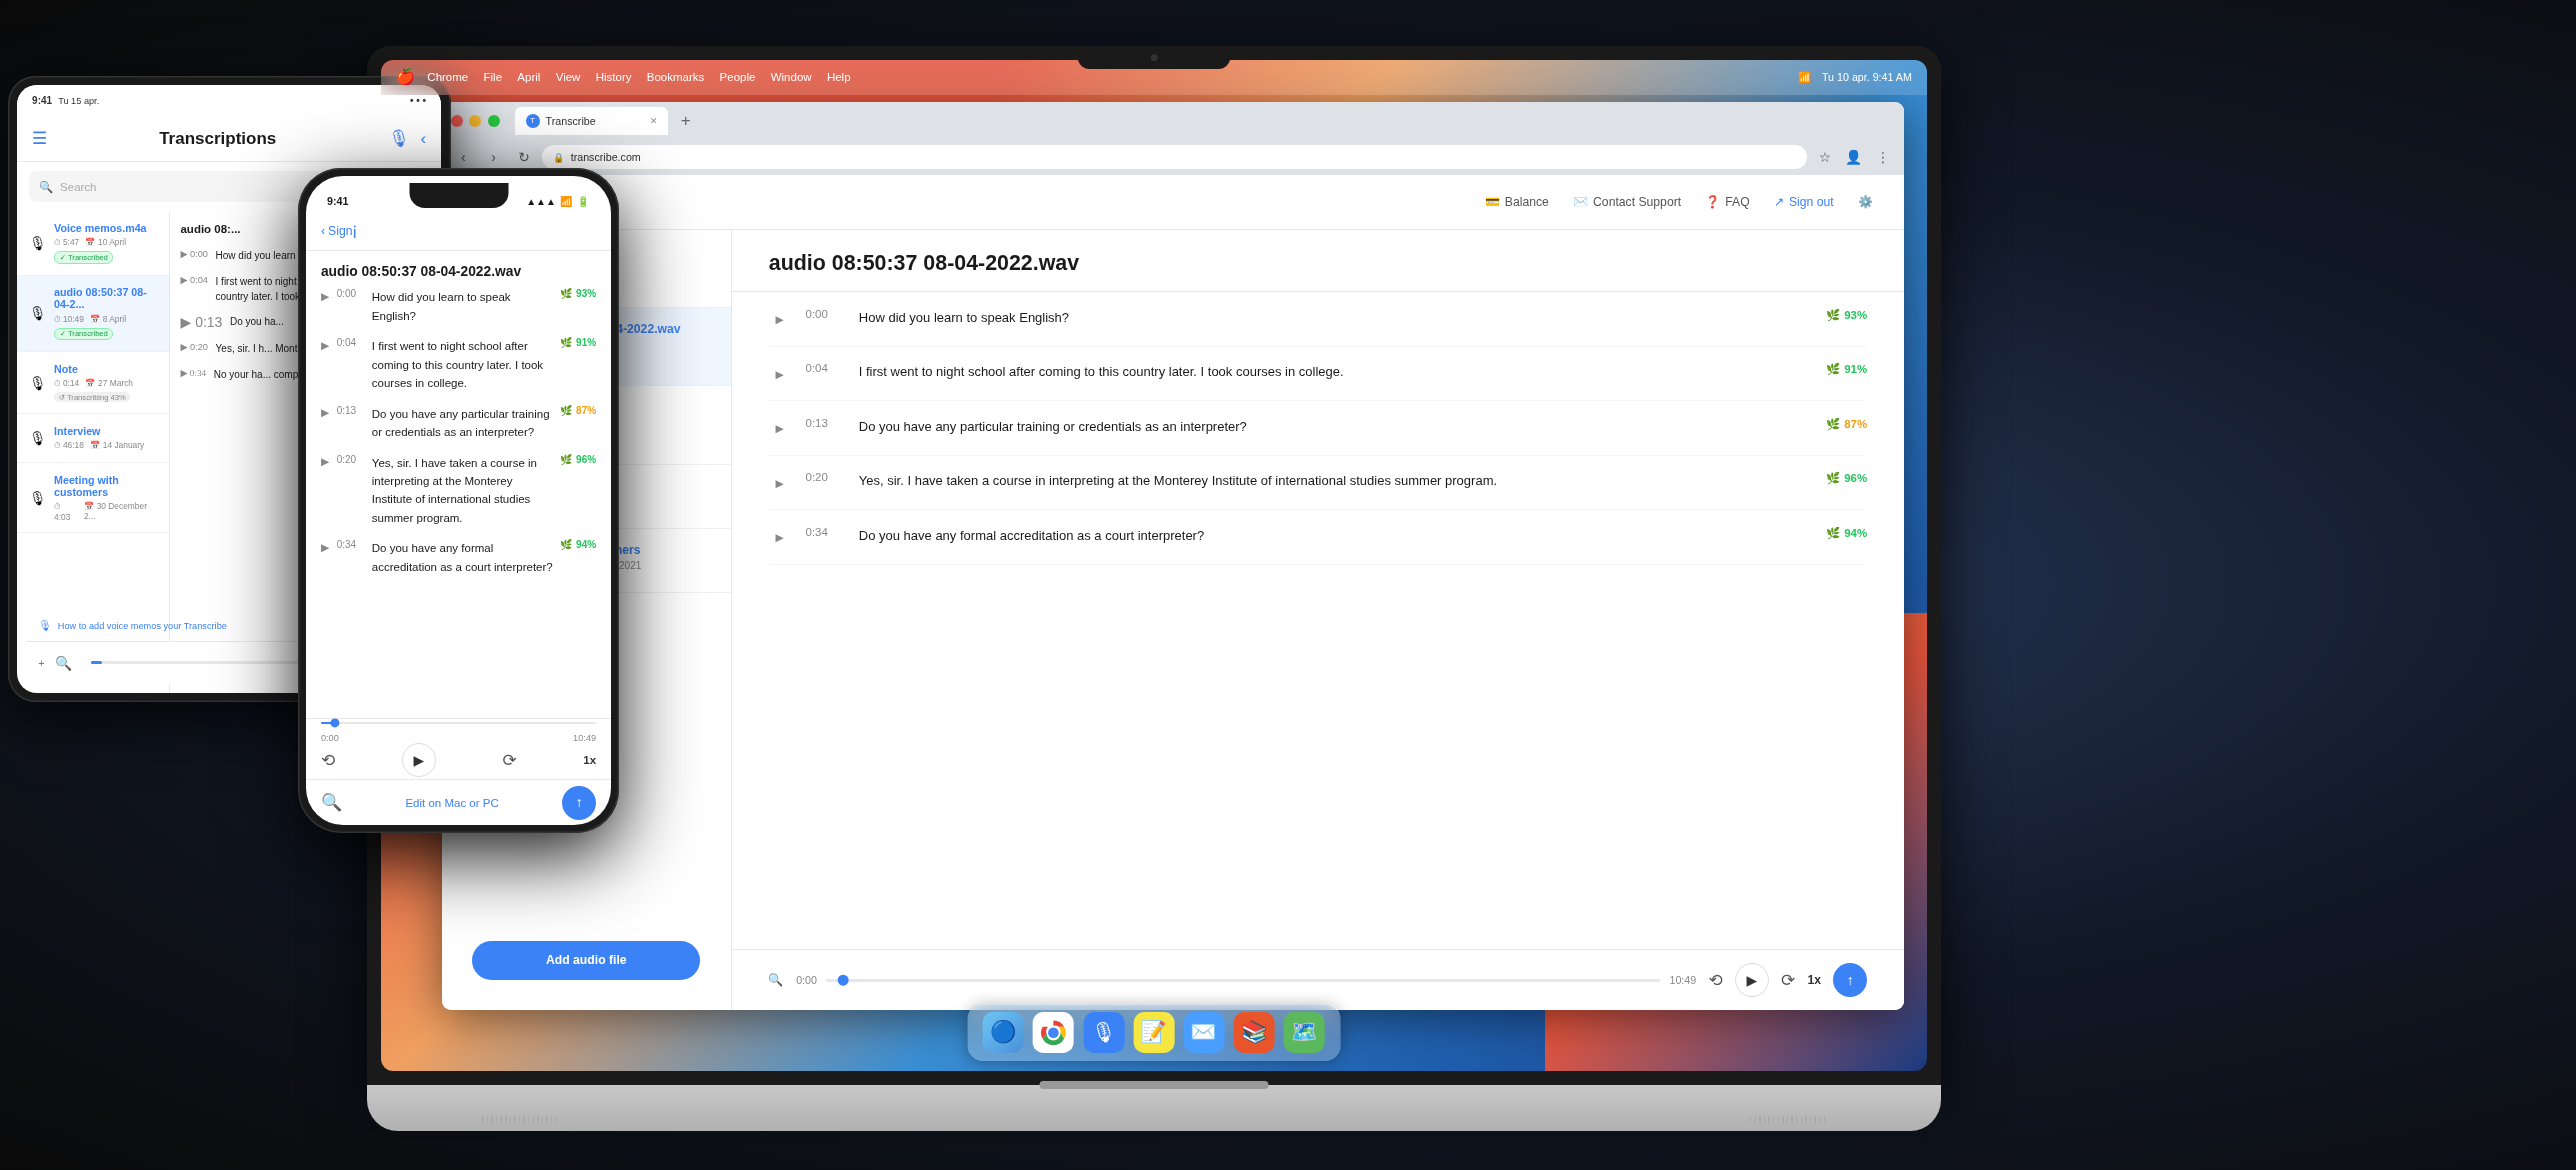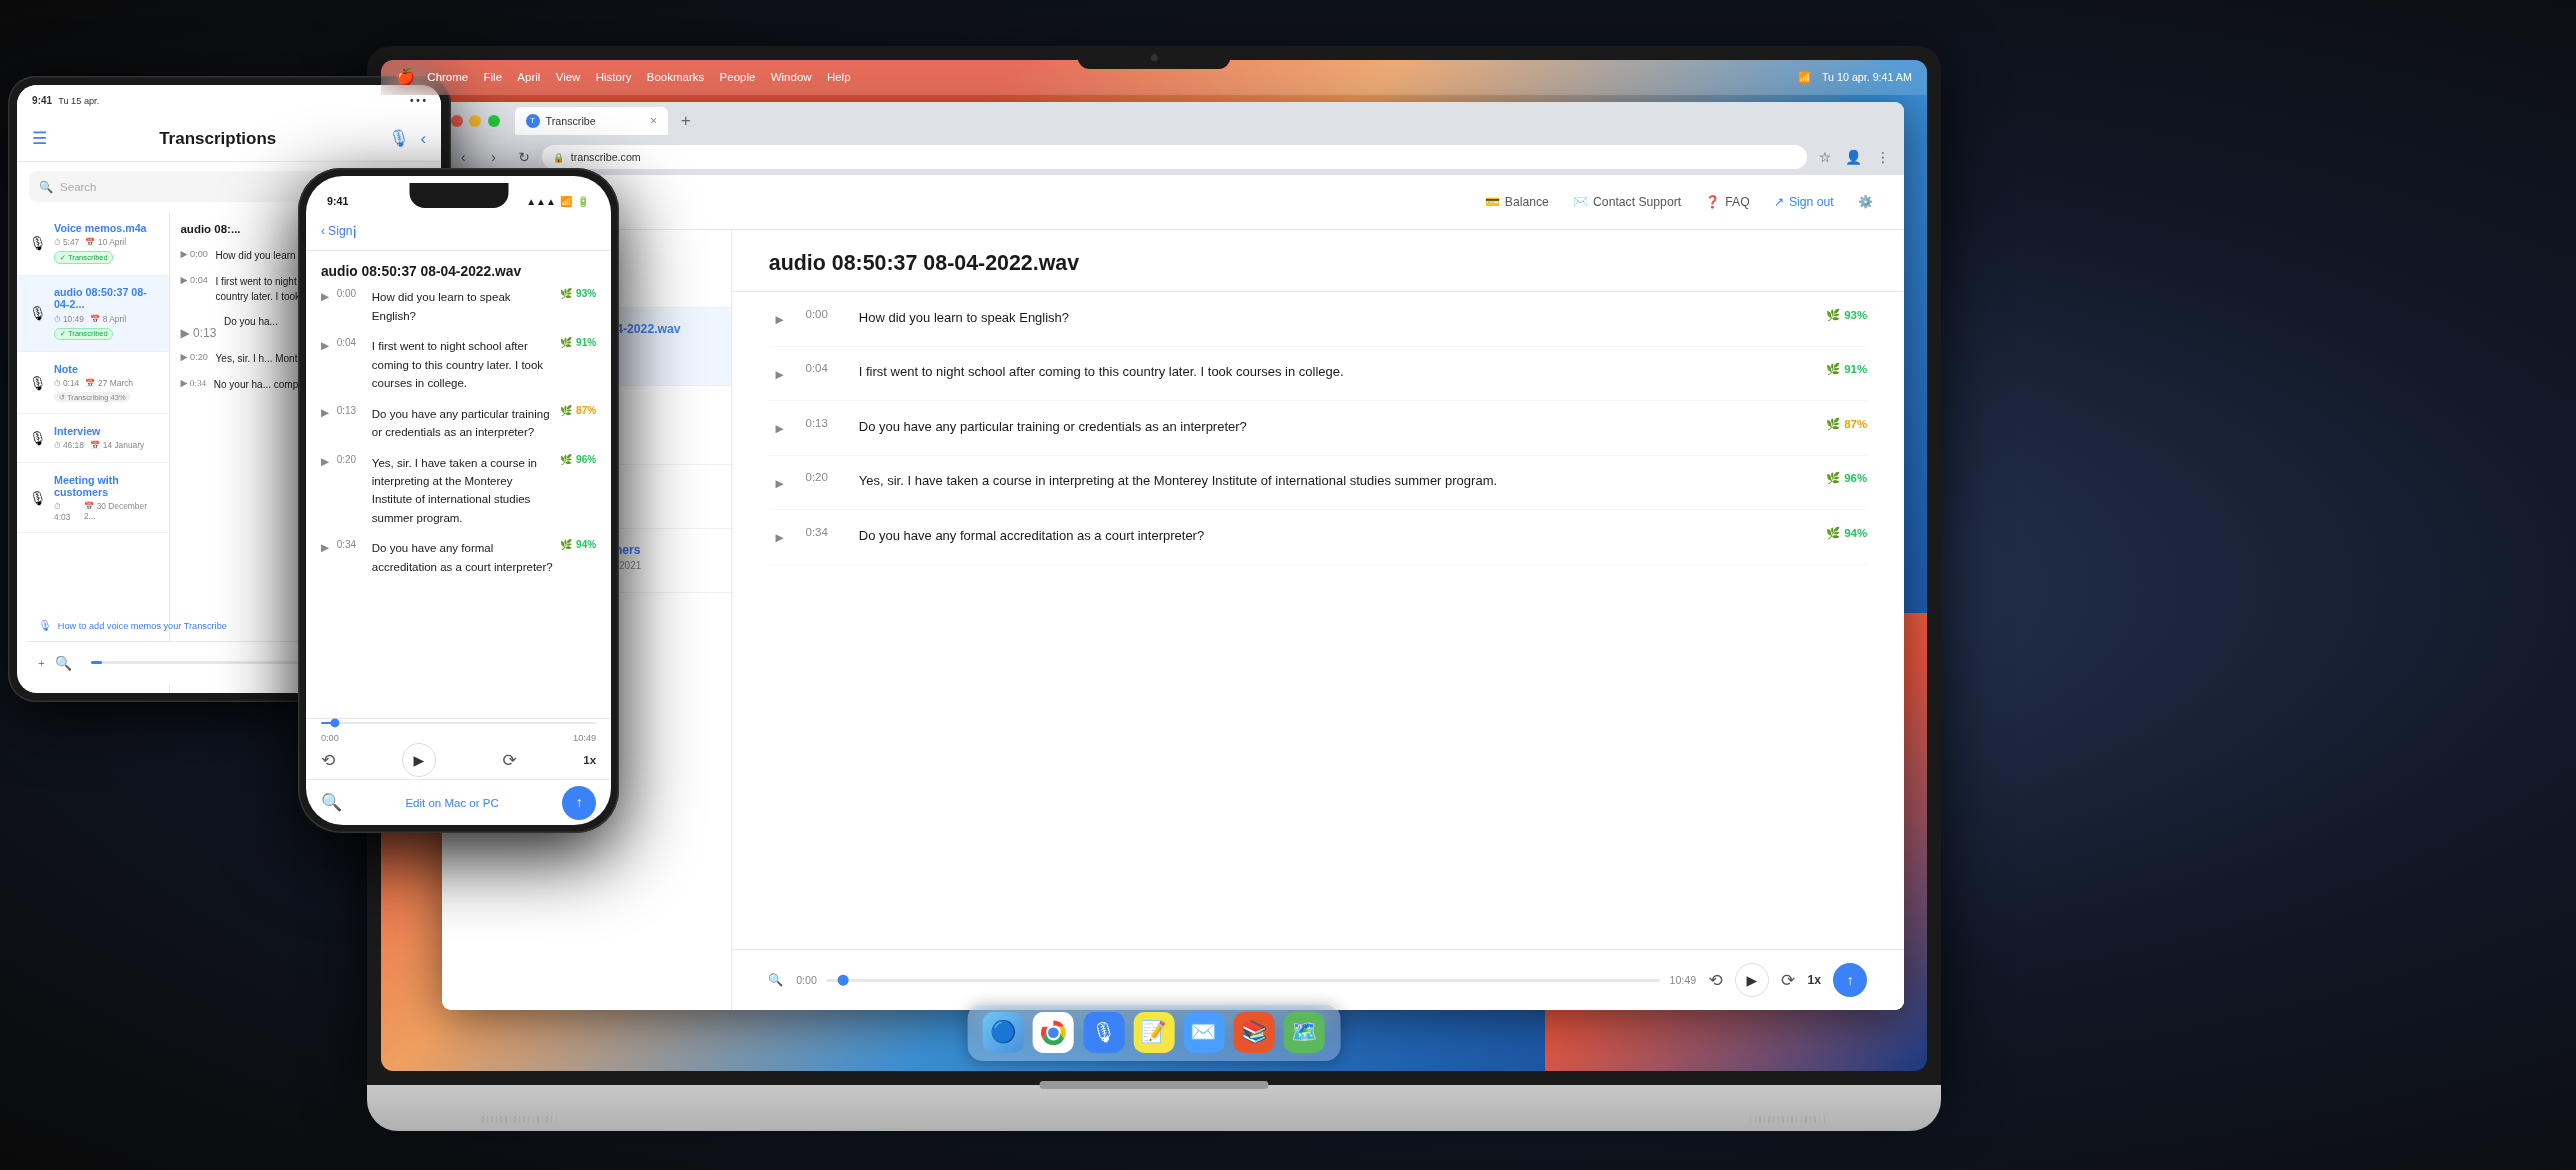--- a/index.html
+++ b/index.html
@@ -1158,20 +1158,23 @@
                 <div class="sidebar-file-icon">🎙</div>
                 <div class="sidebar-file-info">
                   <div class="sidebar-file-name">Meeting with customers</div>
                   <div class="sidebar-file-meta">
                     <span>⏱ 4:03</span>
                     <span>📅 30 December 2021</span>
                   </div>
                 </div>
               </div>
 
+              <div style="padding: 15.3px; margin-top: auto;">
+                <div class="add-audio-btn">Add audio file</div>
+              </div>
             </div>
 
             <div class="transcribe-main">
               <div class="transcript-title-bar">
                 <div class="transcript-title">audio 08:50:37 08-04-2022.wav</div>
               </div>
 
               <div class="transcript-body">
 
                 <div class="transcript-row">
@@ -1362,21 +1365,21 @@
           <div style="font-size:9.2px;color:#888;">▶ 0:00</div>
           <div class="tablet-transcript-text">How did you learn to speak English?</div>
         </div>
 
         <div class="tablet-transcript-row">
           <div style="font-size:9.2px;color:#888;">▶ 0:04</div>
           <div class="tablet-transcript-text">I first went to night school after coming to this country later. I took...</div>
         </div>
 
         <div class="tablet-transcript-row">
-          <div style="font-size:12px;color:#888;margin-top:12px;">▶ 0:13</div>
+          <div style="font-size:14px;color:#888;">▶ 0:13</div>
           <div class="tablet-transcript-text">Do you ha...</div>
         </div>
 
         <div class="tablet-transcript-row">
           <div style="font-size:9.2px;color:#888;">▶ 0:20</div>
           <div class="tablet-transcript-text">Yes, sir. I h... Monterey ...</div>
         </div>
 
         <div class="tablet-transcript-row">
           <div style="font-size:9.2px;color:#888;font-family:Liberation Serif, serif;">▶ 0:34</div>

